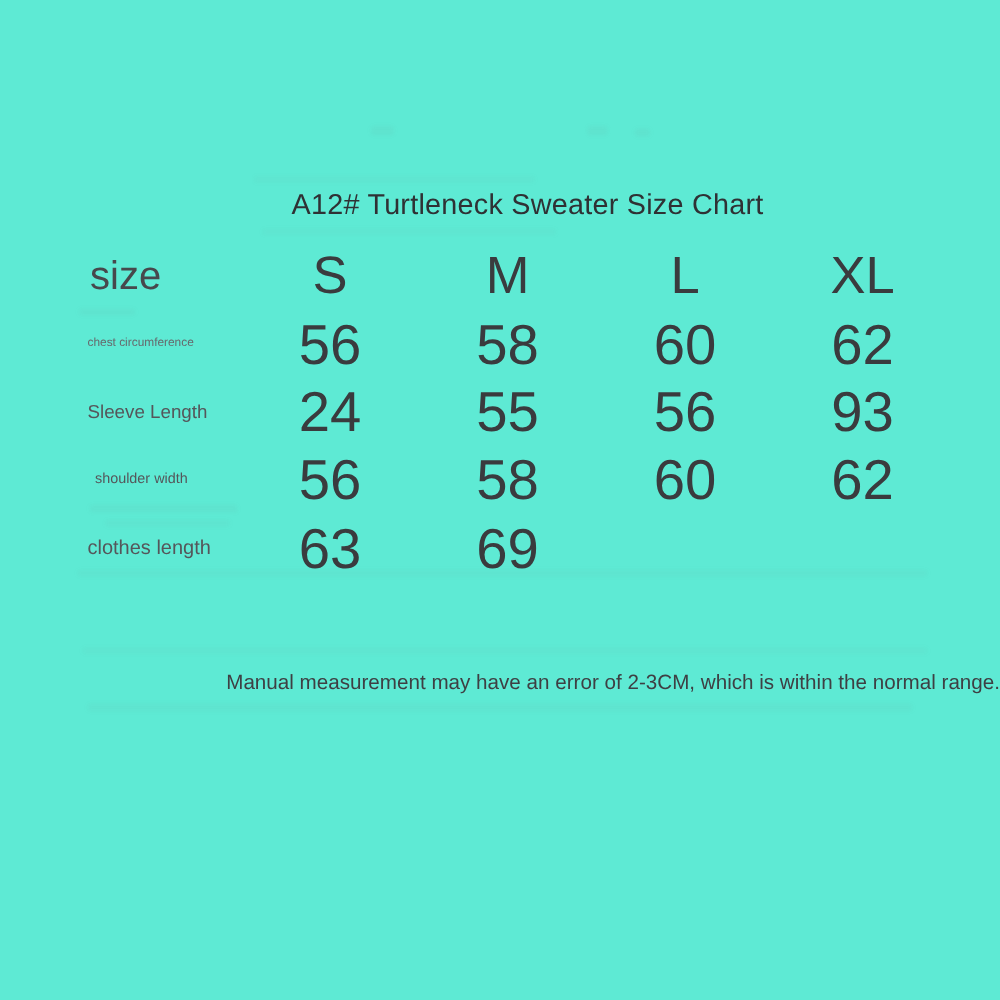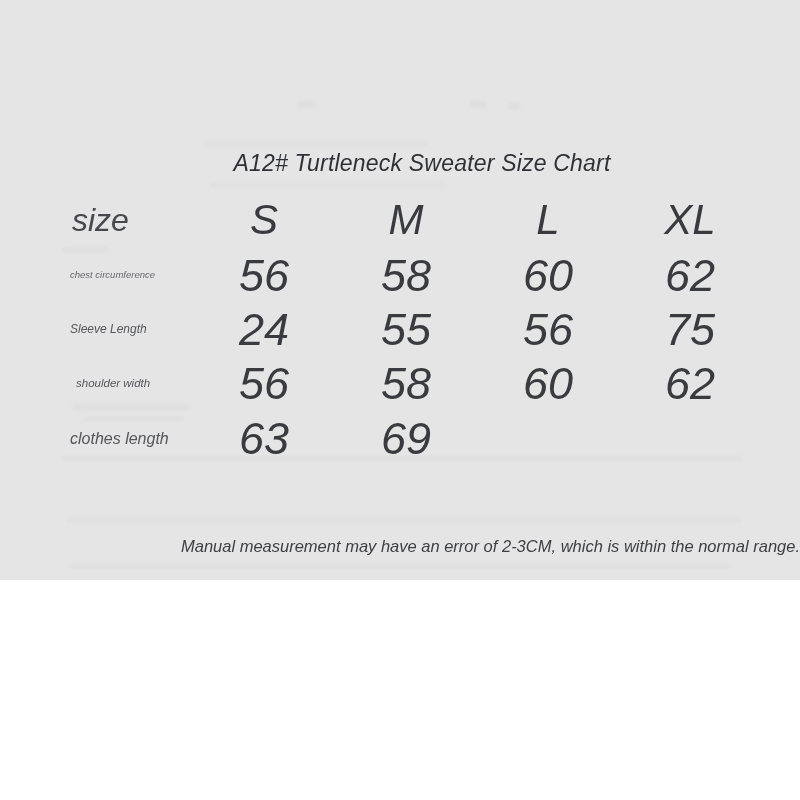--- a/index.html
+++ b/index.html
@@ -3,24 +3,23 @@
 <meta charset="utf-8">
 <style>
   html, body { margin: 0; padding: 0; }
   body {
     width: 800px; height: 800px;
     background: #ffffff;
     font-family: "Liberation Sans", "DejaVu Sans", sans-serif;
   }
   .page {
     position: relative;
-    width: 800px; height: 580px;
-    background: #e5e5e5;
+    width: 800px; height: 800px;
+    background: #5eead4;
     overflow: hidden;
-    font-style: italic;
   }
   .title {
     position: absolute;
     top: 150px; left: 22px; width: 800px;
     margin: 0;
     text-align: center;
     font-size: 23px;
     font-weight: 500;
     letter-spacing: 0.2px;
     color: #2f3134;
@@ -44,21 +43,21 @@
     text-align: center;
     color: #3a3b3e;
   }
   .num {
     font-size: 45px;
     text-align: center;
     color: #3a3b3e;
   }
   .row-label { color: #55565a; padding-left: 10px; }
   .label-r0 { font-size: 9.5px;  color: #67686c; }
-  .label-r1 { font-size: 12px; }
+  .label-r1 { font-size: 15px; }
   .label-r2 { font-size: 11.5px; padding-left: 16px; }
   .label-r3 { font-size: 16px; }
   .footer-note {
     position: absolute;
     top: 537px; left: 0; width: 800px;
     margin: 0;
     text-align: right;
     font-size: 16.5px;
     color: #3e3f43;
   }
@@ -112,21 +111,21 @@
     <div class="cell row-label label-r0">chest circumference</div>
     <div class="cell num">56</div>
     <div class="cell num">58</div>
     <div class="cell num">60</div>
     <div class="cell num">62</div>
 
     <div class="cell row-label label-r1">Sleeve Length</div>
     <div class="cell num">24</div>
     <div class="cell num">55</div>
     <div class="cell num">56</div>
-    <div class="cell num">75</div>
+    <div class="cell num">93</div>
 
     <div class="cell row-label label-r2">shoulder width</div>
     <div class="cell num">56</div>
     <div class="cell num">58</div>
     <div class="cell num">60</div>
     <div class="cell num">62</div>
 
     <div class="cell row-label label-r3">clothes length</div>
     <div class="cell num">63</div>
     <div class="cell num">69</div>

